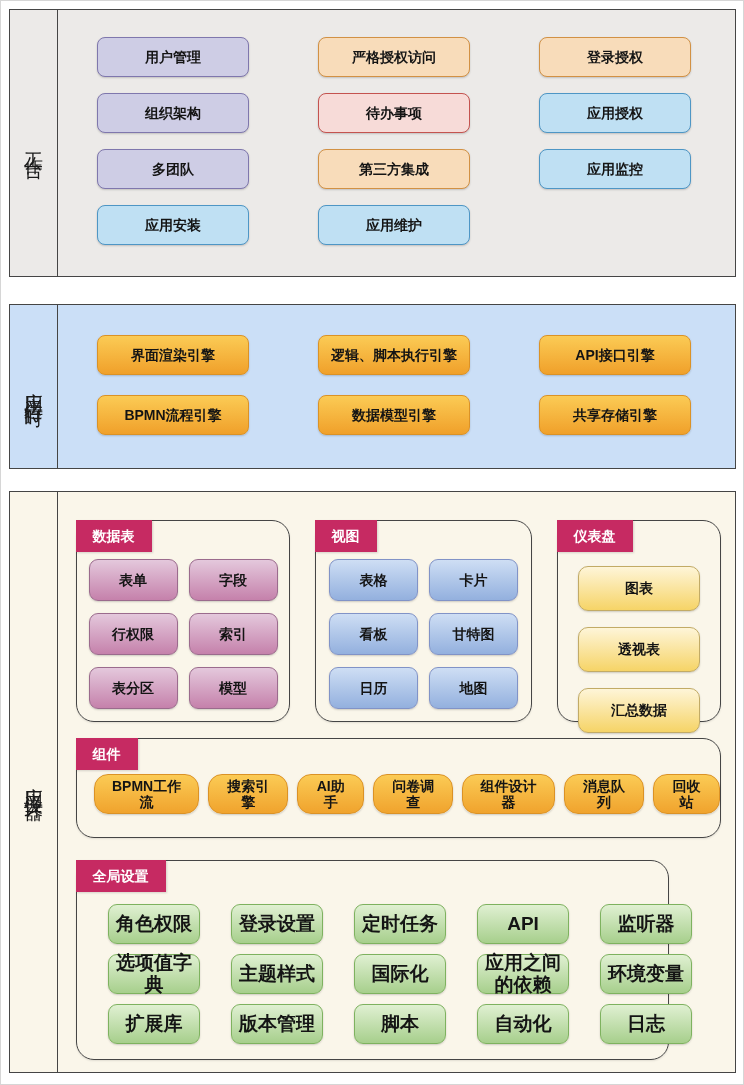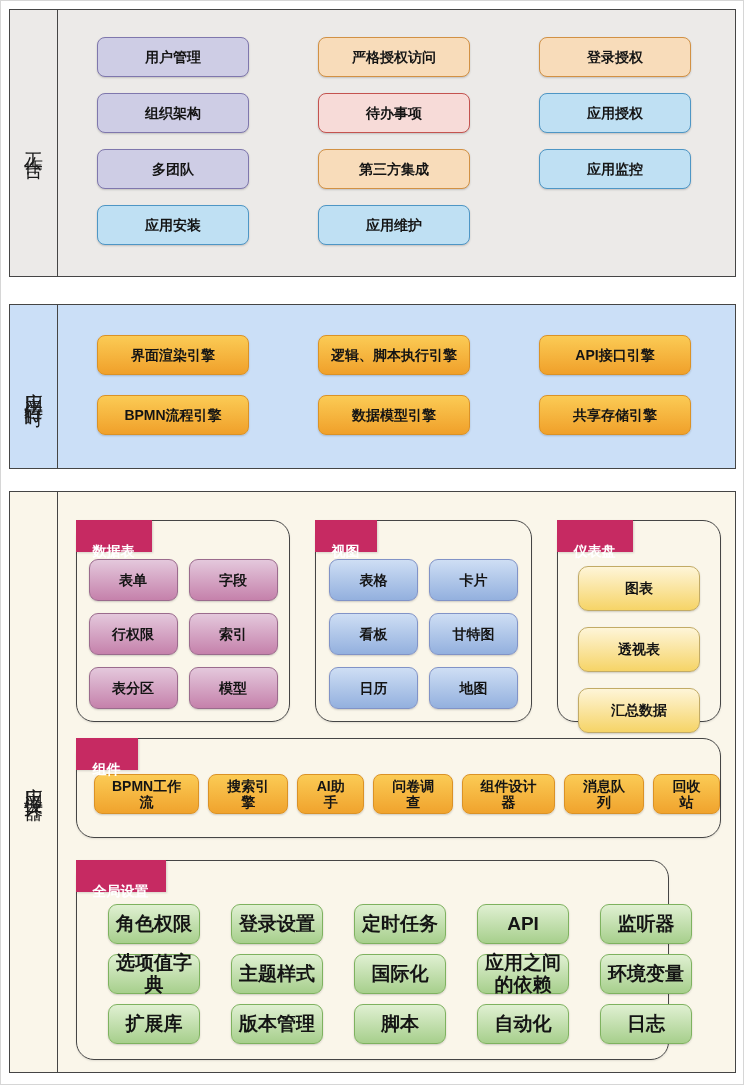--- a/index.html
+++ b/index.html
@@ -40,39 +40,39 @@
   .rt-grid { display:grid; grid-template-columns:repeat(3,152px); gap:20px 69px; padding:30px 12px 0 39px; }
   .rt-grid .btn { background:linear-gradient(180deg,#fbcb55 0%,#f0a02a 100%); border-color:#db9226; }
 
   
   .designer-body { padding:28px 0 0 18px; }
   .designer-row1 { display:flex; gap:25px; }
 
   .group { position:relative; border:1.5px solid #454545; border-radius:18px; box-shadow:0 1px 2px rgba(0,0,0,0.1); }
   .group-tab {
     position:absolute; top:-1.5px; left:-1.5px; height:32px; line-height:32px;
-    padding:15px 17px; background:#c62a62; color:#ffffff; font-size:14px; font-weight:600;
+    padding:0 17px; background:#c62a62; color:#ffffff; font-size:14px; font-weight:600;
     white-space:nowrap; box-shadow:1px 1px 2px rgba(0,0,0,0.15);
   }
   .g-datatable { width:214px; height:202px; }
   .g-view      { width:217px; height:202px; }
   .g-dashboard { width:164px; height:202px; }
   .g-component { width:645px; height:100px; margin-top:16px; }
   .g-global    { width:593px; height:200px; margin-top:22px; }
 
   .grid-2col { display:grid; grid-template-columns:repeat(2,89px); gap:12px 11px; padding-top:38px; justify-content:center; }
   .grid-2col .btn { height:42px; border-radius:9px; }
   .g-datatable .btn { background:linear-gradient(180deg,#e4c8dc 0%,#c581ab 100%); border-color:#9b6b8d; }
   .g-view .btn      { background:linear-gradient(180deg,#cedef4 0%,#93b0de 100%); border-color:#8193c7; }
 
   .grid-1col { display:grid; grid-template-columns:122px; gap:16px; padding-top:45px; justify-content:center; }
   .g-dashboard .btn { height:45px; border-radius:10px; background:linear-gradient(180deg,#fef5d8 0%,#f6d467 100%); border-color:#c2ab66; }
 
   .comp-row { display:flex; gap:9px; padding:35px 0 0 17px; }
-  .g-component .btn { height:40px; padding:0 13px; border-radius:8px;
+  .g-component .btn { height:40px; padding:0 13px; border-radius:14px;
     background:linear-gradient(180deg,#fbcb55 0%,#f0a32d 100%); border-color:#db9226; }
 
   .grid-5col { display:grid; grid-template-columns:repeat(5,92px); gap:10px 31px; padding:43px 0 0 31px; }
   .g-global .btn { height:40px; border-radius:9px; font-size:19px;
     background:linear-gradient(180deg,#e0f0d2 0%,#a7cf8c 100%); border-color:#7eb25f; }
 </style>
 </head>
 <body>
 
 <div class="page">

